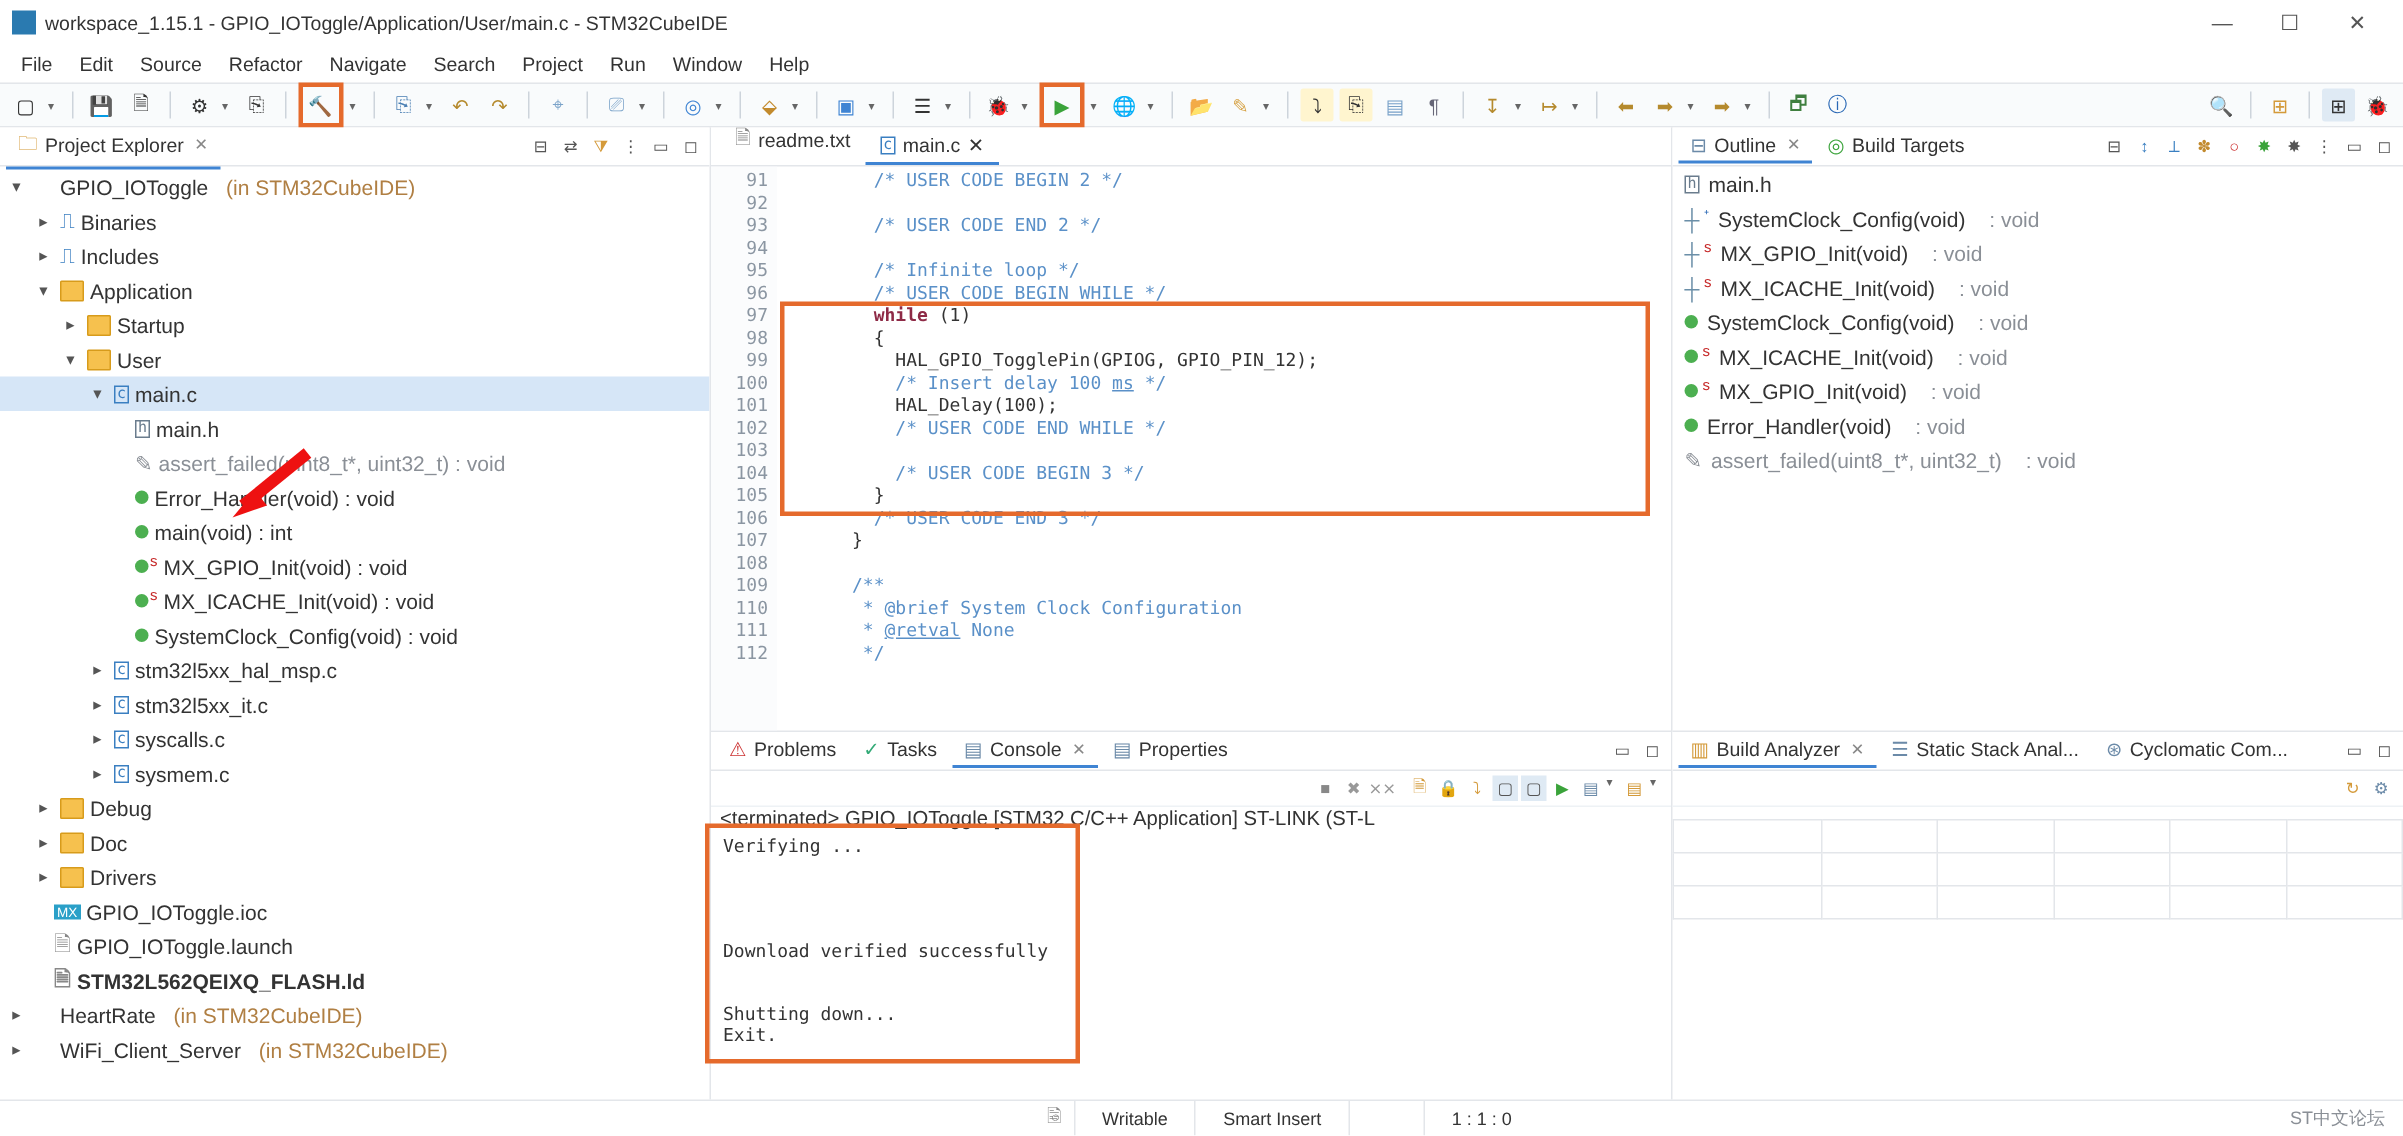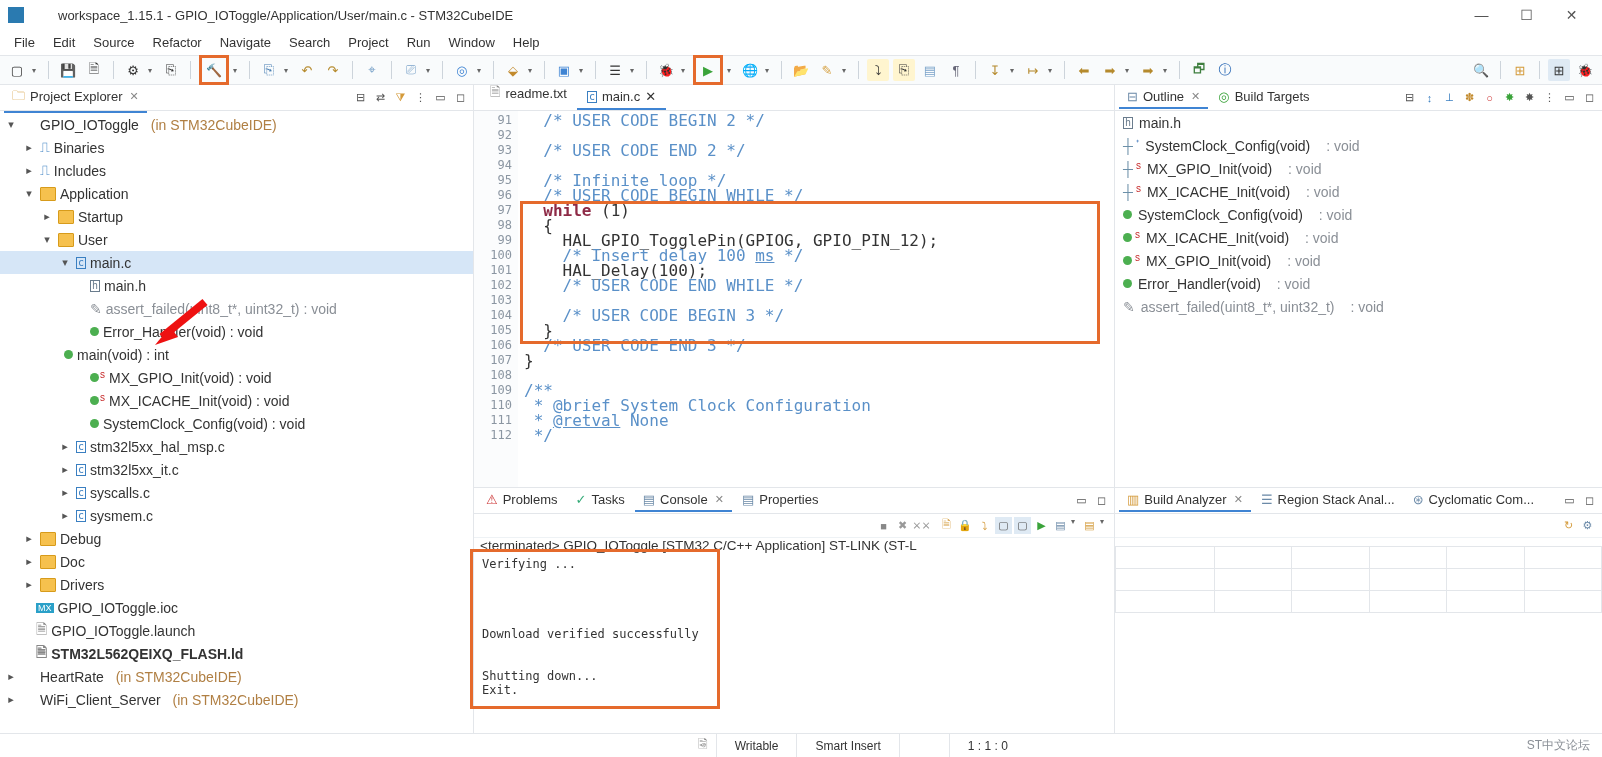--- a/index.html
+++ b/index.html
@@ -1,19 +1,19 @@
 <!DOCTYPE html>
 <html><head>
 <meta charset="utf-8">
 <style>
 * { box-sizing: border-box; margin: 0; padding: 0; }
 body { font-family: "Segoe UI", Tahoma, sans-serif; font-size: 13px; color: #333; background: #fff; overflow: hidden; width: 1602px; height: 757px; }
 .titlebar { height: 30px; display: flex; align-items: center; padding: 0 8px; background: #fff; }
 .titlebar .app-icon { width: 16px; height: 16px; background: #2a7ab0; margin-right: 6px; display:inline-block; }
-.titlebar .title { flex: 1; font-size: 13px; margin-left: 28px; }
+.titlebar .title { flex: 1; font-size: 13px; }
 .titlebar .winbtn { width: 45px; height: 28px; display:flex; align-items:center; justify-content:center; font-size:14px; color:#555; }
 .menubar { height: 25px; display: flex; align-items: center; padding: 0 6px; gap: 2px; background:#fff; }
 .menubar span { padding: 2px 8px; cursor:default; }
 .toolbar { height: 30px; display:flex; align-items:center; padding: 2px 6px; gap: 4px; border-top:1px solid #e3e6ea; border-bottom:1px solid #e3e6ea; background:#f9fbfc; }
 .toolbar .tb-btn { width:22px; height:22px; display:flex; align-items:center; justify-content:center; font-size:13px; border-radius:2px; }
 .toolbar .sep { width:1px; height:18px; background:#cdd4db; margin:0 4px; flex:none; }
 .hl { border:3px solid #e56a2c; padding:1px; }
 .drop { font-size:8px; color:#666; width:8px; }
 .workspace { display:flex; height: 648px; }
 .view-header { display:flex; align-items:center; height:26px; border-bottom:1px solid #e3e6ea; background:#fff; padding:0 4px; gap:2px; }
@@ -40,21 +40,21 @@
 .arrow { position:absolute; top:212px; left:150px; width:60px; height:50px; pointer-events:none; }
 .arrow svg { width:100%; height:100%; }
 
 .center { width:641px; display:flex; flex-direction:column; border-right:1px solid #e3e6ea; }
 .editor-tabs { height:26px; display:flex; align-items:flex-end; border-bottom:1px solid #e3e6ea; background:#fff; padding-left:6px; }
 .etab { display:flex; align-items:center; padding:4px 10px; gap:5px; font-size:13px; border-bottom:2px solid transparent; }
 .etab.active { border-bottom-color:#3f84d3; }
 .editor-area { flex:1; display:flex; overflow:hidden; position:relative; }
 .gutter { width:44px; background:#fbfcfd; color:#8b96a2; font-family:Consolas,monospace; font-size:12px; text-align:right; padding-right:6px; padding-top:2px; }
 .gutter div { height:15px; line-height:15px; }
-.code { flex:1; font-family:Consolas,monospace; font-size:16px; line-height:15px; white-space:pre; padding:2px 6px; color:#333; overflow:hidden; }
+.code { flex:1; font-family:Consolas,monospace; font-size:12px; line-height:15px; white-space:pre; padding:2px 6px; color:#333; overflow:hidden;margin-left:44px; }
 .com { color:#5a90c8; }
 .kw { color:#8e2a46; font-weight:600; }
 .code-hl { position:absolute; border:3px solid #e56a2c; left:46px; top:90px; width:780px; max-width:calc(100% - 60px); height:143px; pointer-events:none; }
 .bottom-views { height:246px; border-top:1px solid #e3e6ea; display:flex; flex-direction:column; }
 .console-body { flex:1; font-family:Consolas,monospace; font-size:12px; white-space:pre; padding:4px 8px; position:relative; }
 .console-hl { position:absolute; border:3px solid #e56a2c; left:-4px; top:-4px; width:250px; height:160px; pointer-events:none; }
 .console-tools { display:flex; gap:2px; padding:3px 6px; justify-content:flex-end; border-bottom:1px solid #eef2f5; }
 
 .right { flex:1; display:flex; flex-direction:column; }
 .outline { flex:1; overflow:auto; font-size:14px; }
@@ -234,21 +234,21 @@
           <span>main.h</span>
         </div>
       <div class="tree-row gray" style="padding-left:90px;">
           <span class="ic">✎</span>
           <span>assert_failed(uint8_t*, uint32_t) : void</span>
         </div>
       <div class="tree-row" style="padding-left:90px;">
           <span class="dot g"></span>
           <span>Error_Handler(void) : void</span>
         </div>
-      <div class="tree-row" style="padding-left:64px;">
+      <div class="tree-row" style="padding-left:90px;">
           <span class="dot g"></span>
           <span>main(void) : int</span>
         </div>
       <div class="tree-row" style="padding-left:90px;">
           <span class="dot g"></span>
           <span class="red-sup">s</span>
           <span>MX_GPIO_Init(void) : void</span>
         </div>
       <div class="tree-row" style="padding-left:90px;">
           <span class="dot g"></span>
@@ -468,21 +468,21 @@
 
     <div class="analyzer">
       <div class="view-header">
         <div class="view-tab active">
             <span style="color:#d49a3a;">▥</span>
             <span>Build Analyzer</span>
             <span class="close">✕</span>
           </div>
         <div class="view-tab">
             <span style="color:#6b8aa8;">☰</span>
-            <span>Region Stack Anal...</span>
+            <span>Static Stack Anal...</span>
           </div>
         <div class="view-tab">
             <span style="color:#6b8aa8;">⊛</span>
             <span>Cyclomatic Com...</span>
           </div>
         <div class="view-tools">
           <div class="mini-btn">▭</div>
           <div class="mini-btn">◻</div>
         </div>
       </div>

